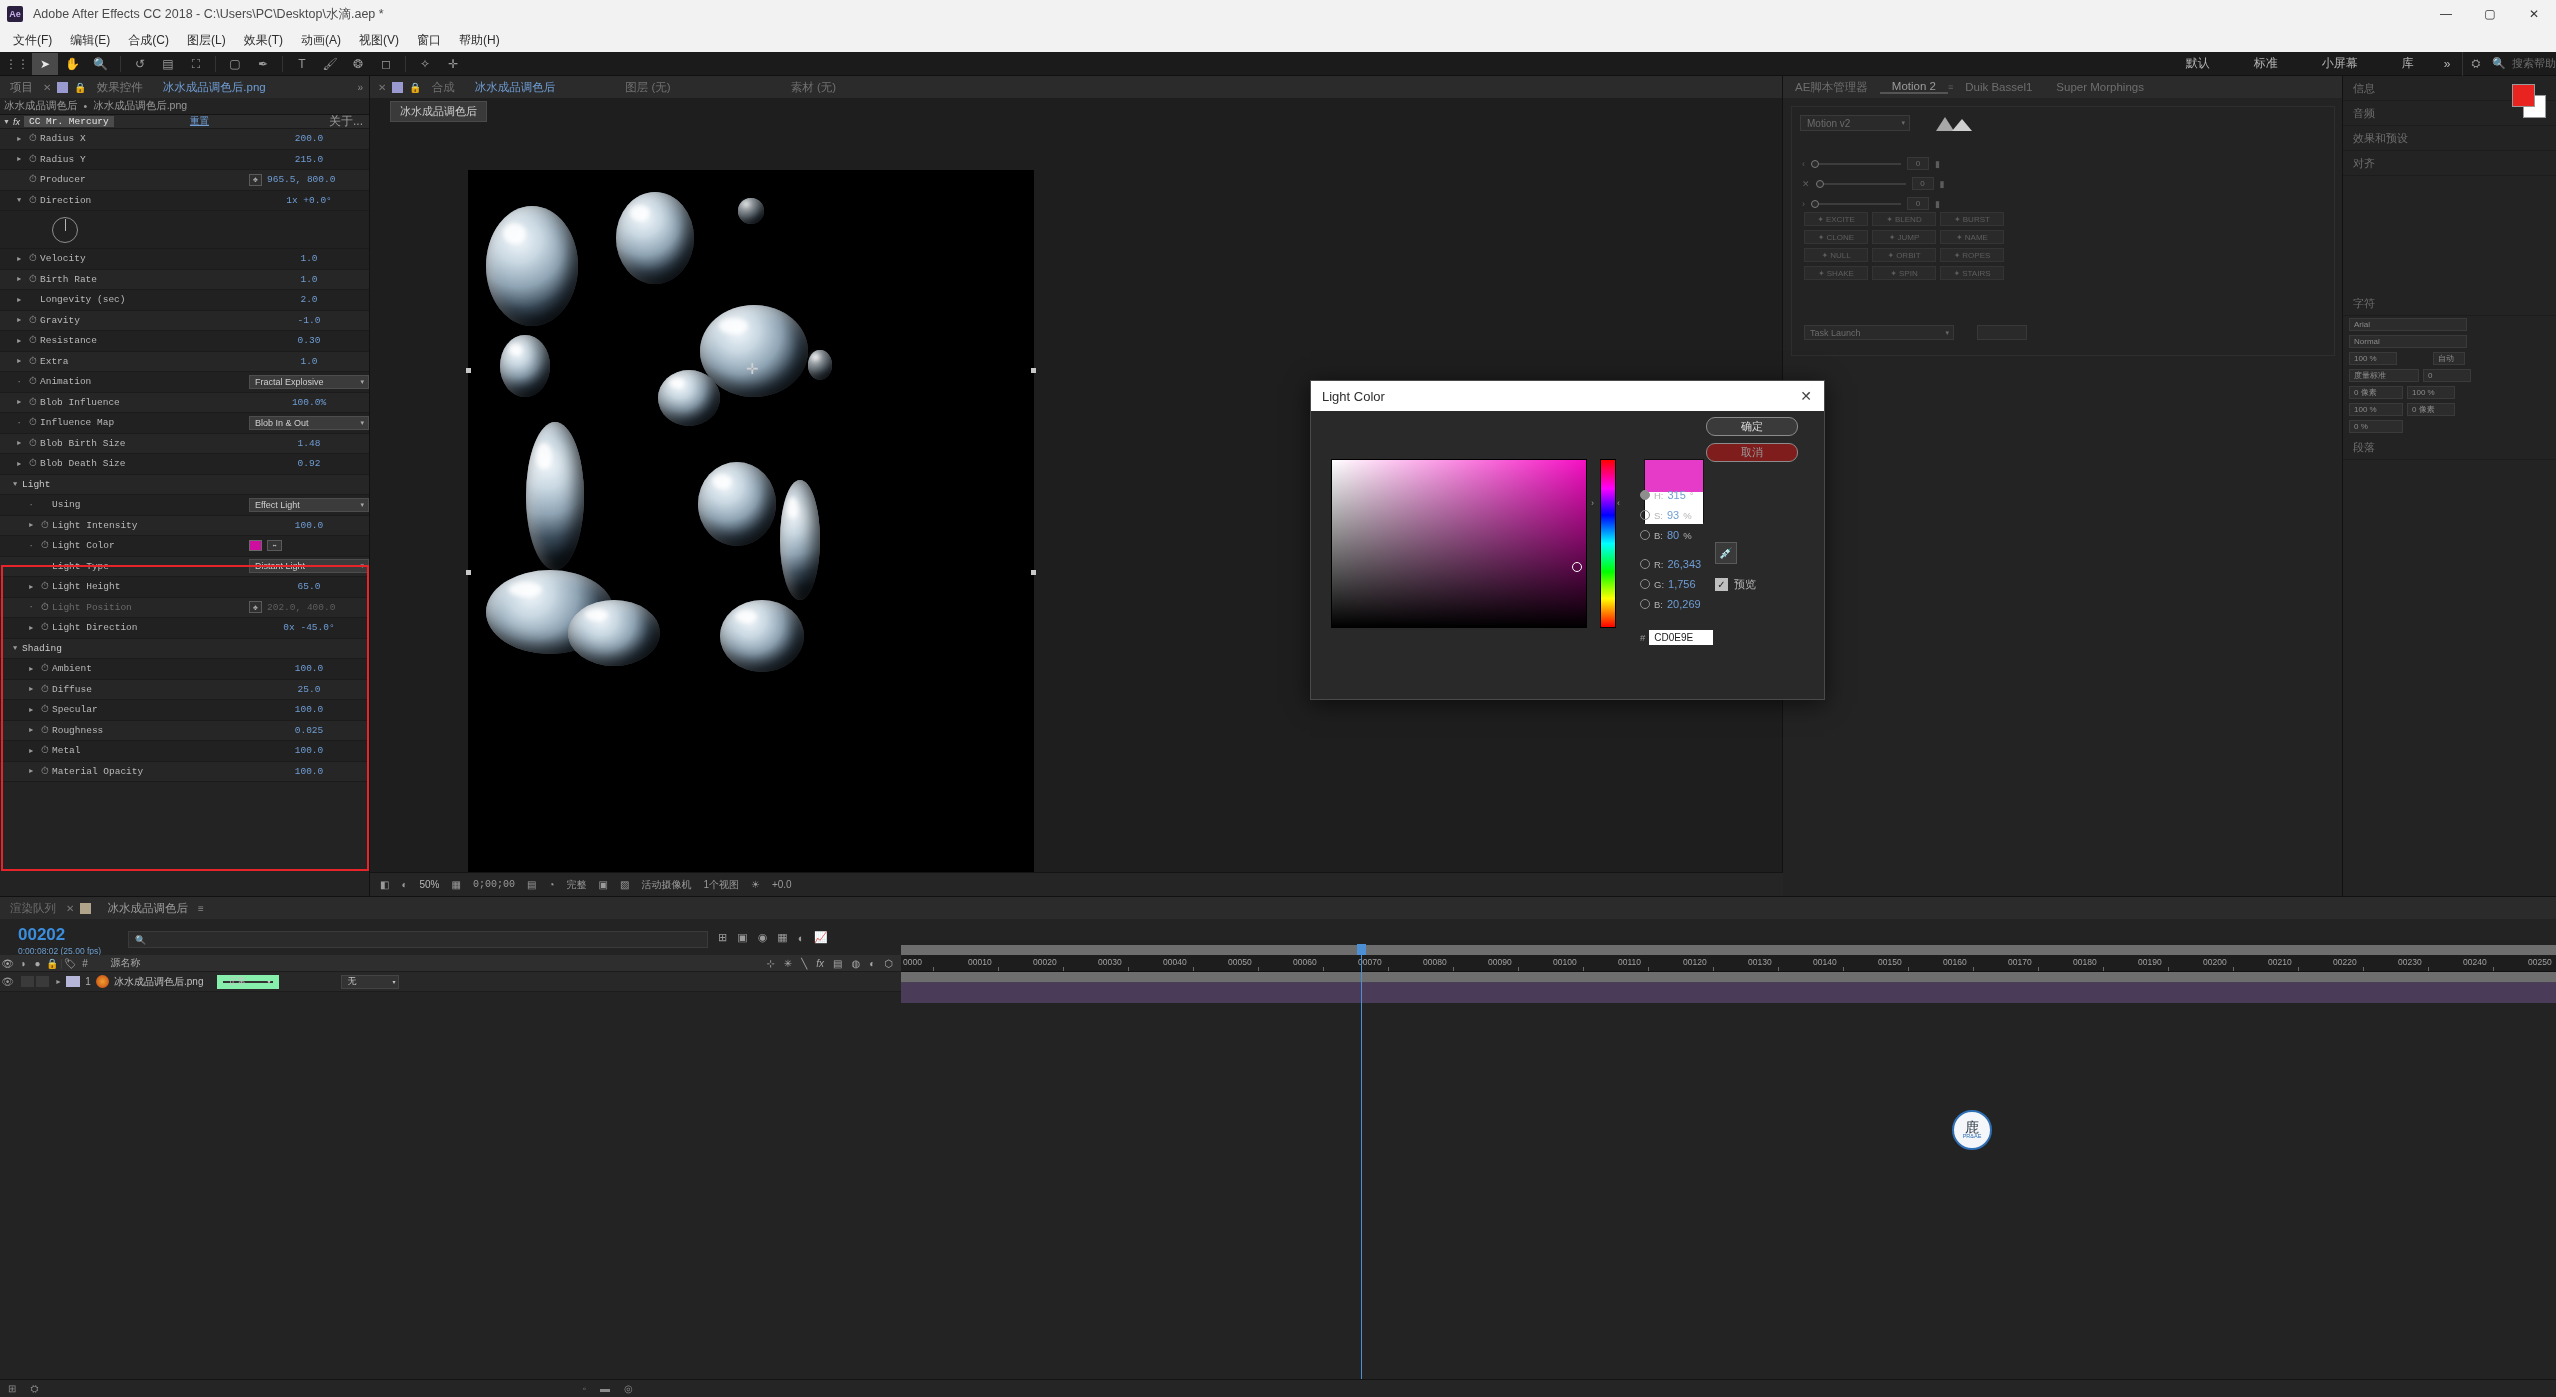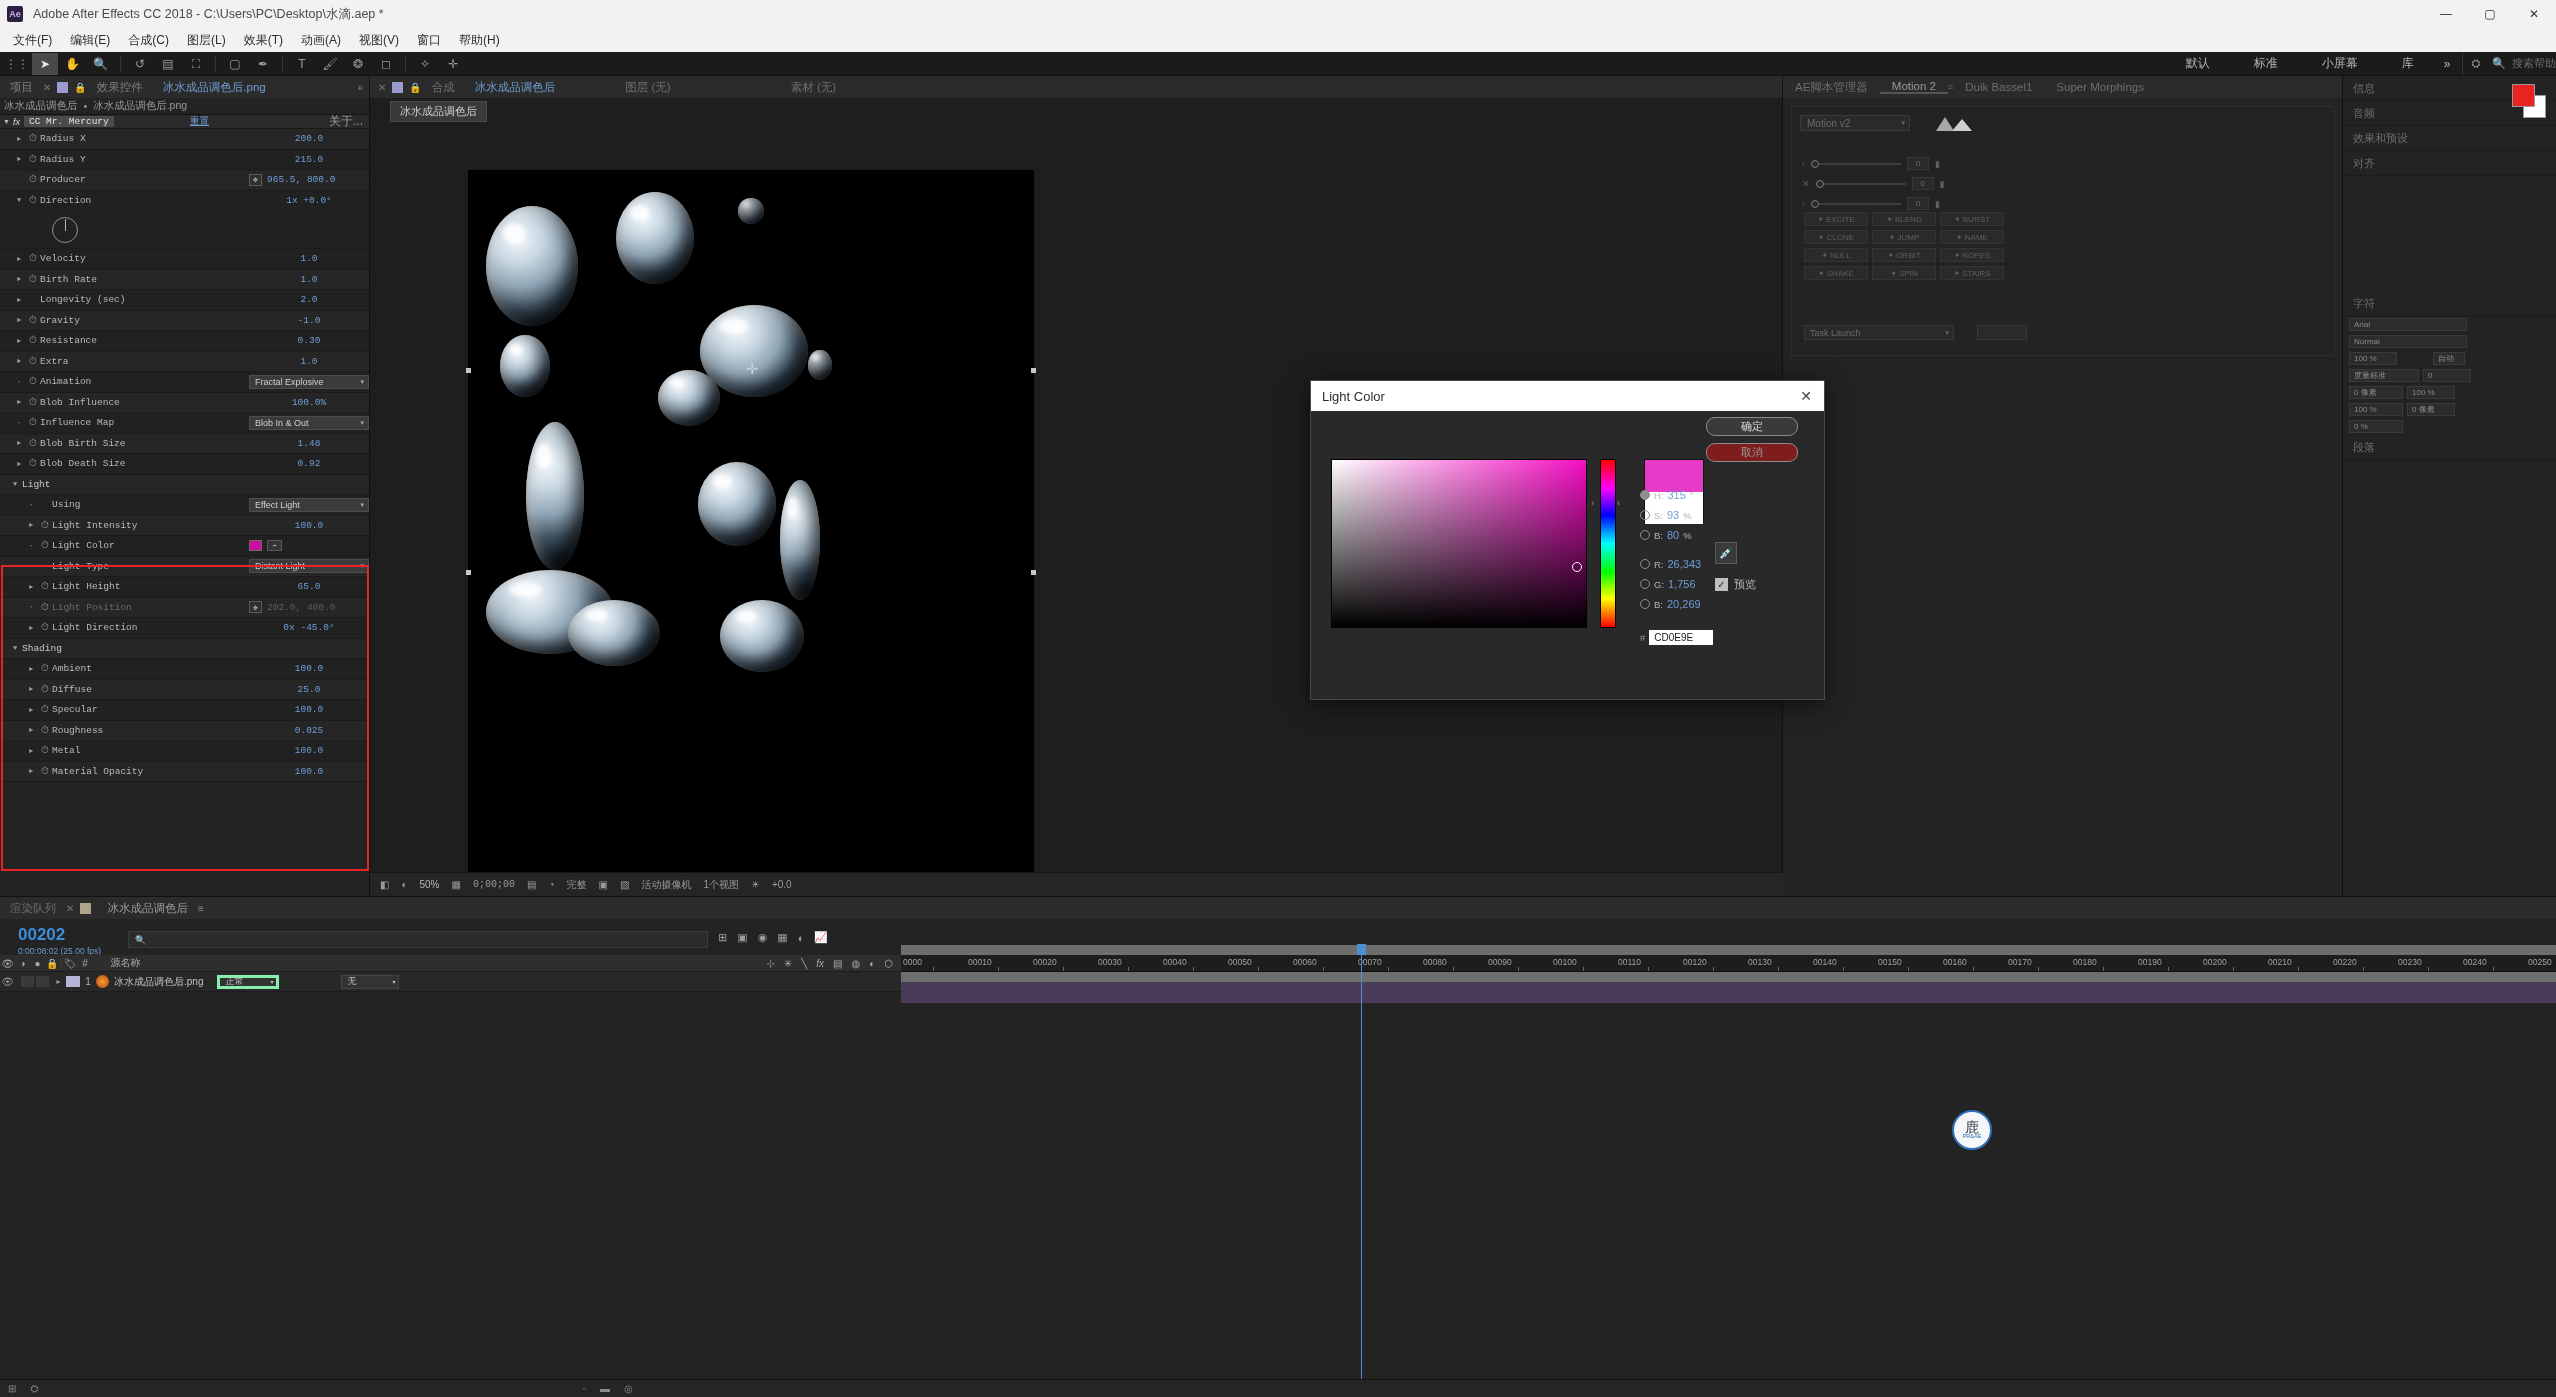--- a/index.html
+++ b/index.html
@@ -189,21 +189,21 @@
   #lhead .rgt { margin-left:auto; display:flex; gap:9px; margin-right:8px; }
   #lrow { position:absolute; left:0; top:75px; width:901px; height:20px;
     background:#282828; display:flex; align-items:center; font-size:10px;
     color:#c0c0c0; border-bottom:1px solid #1c1c1c;}
   #lrow .i { width:15px; text-align:center; color:#9a9a9a; }
   #lrow .sq { width:13px; height:11px; background:#3a3a3a; margin-right:2px;}
   #lrow .colr { width:14px; height:11px; background:#b6b6d8; }
   #lrow .idx { width:16px; text-align:center; color:#b0b0b0;}
   #lrow .thumb { width:13px; height:13px; border-radius:50%;
     background:radial-gradient(circle,#f0a030,#c04010); margin-right:5px;}
-  #lrow .mode { width:62px; height:14px; background:#333; border:3px solid #86efac;
+  #lrow .mode { width:62px; height:14px; background:#333; border:6px solid #86efac;
     font-size:9px; color:#c4c4c4; display:flex; align-items:center;
     padding-left:5px; margin-left:14px;}
   #lrow .mode::after{content:"▾"; margin-left:auto; margin-right:3px; font-size:6px;}
   #lrow .trk { width:58px; height:14px; background:#333; border:1px solid #444;
     font-size:9px; color:#c4c4c4; display:flex; align-items:center;
     padding-left:5px; margin-left:62px;}
   #lrow .trk::after{content:"▾"; margin-left:auto; margin-right:3px; font-size:6px;}
 
   #ruler { position:absolute; left:901px; top:58px; width:1655px; height:17px;
     background:#1d1d1d; border-bottom:1px solid #111;}

